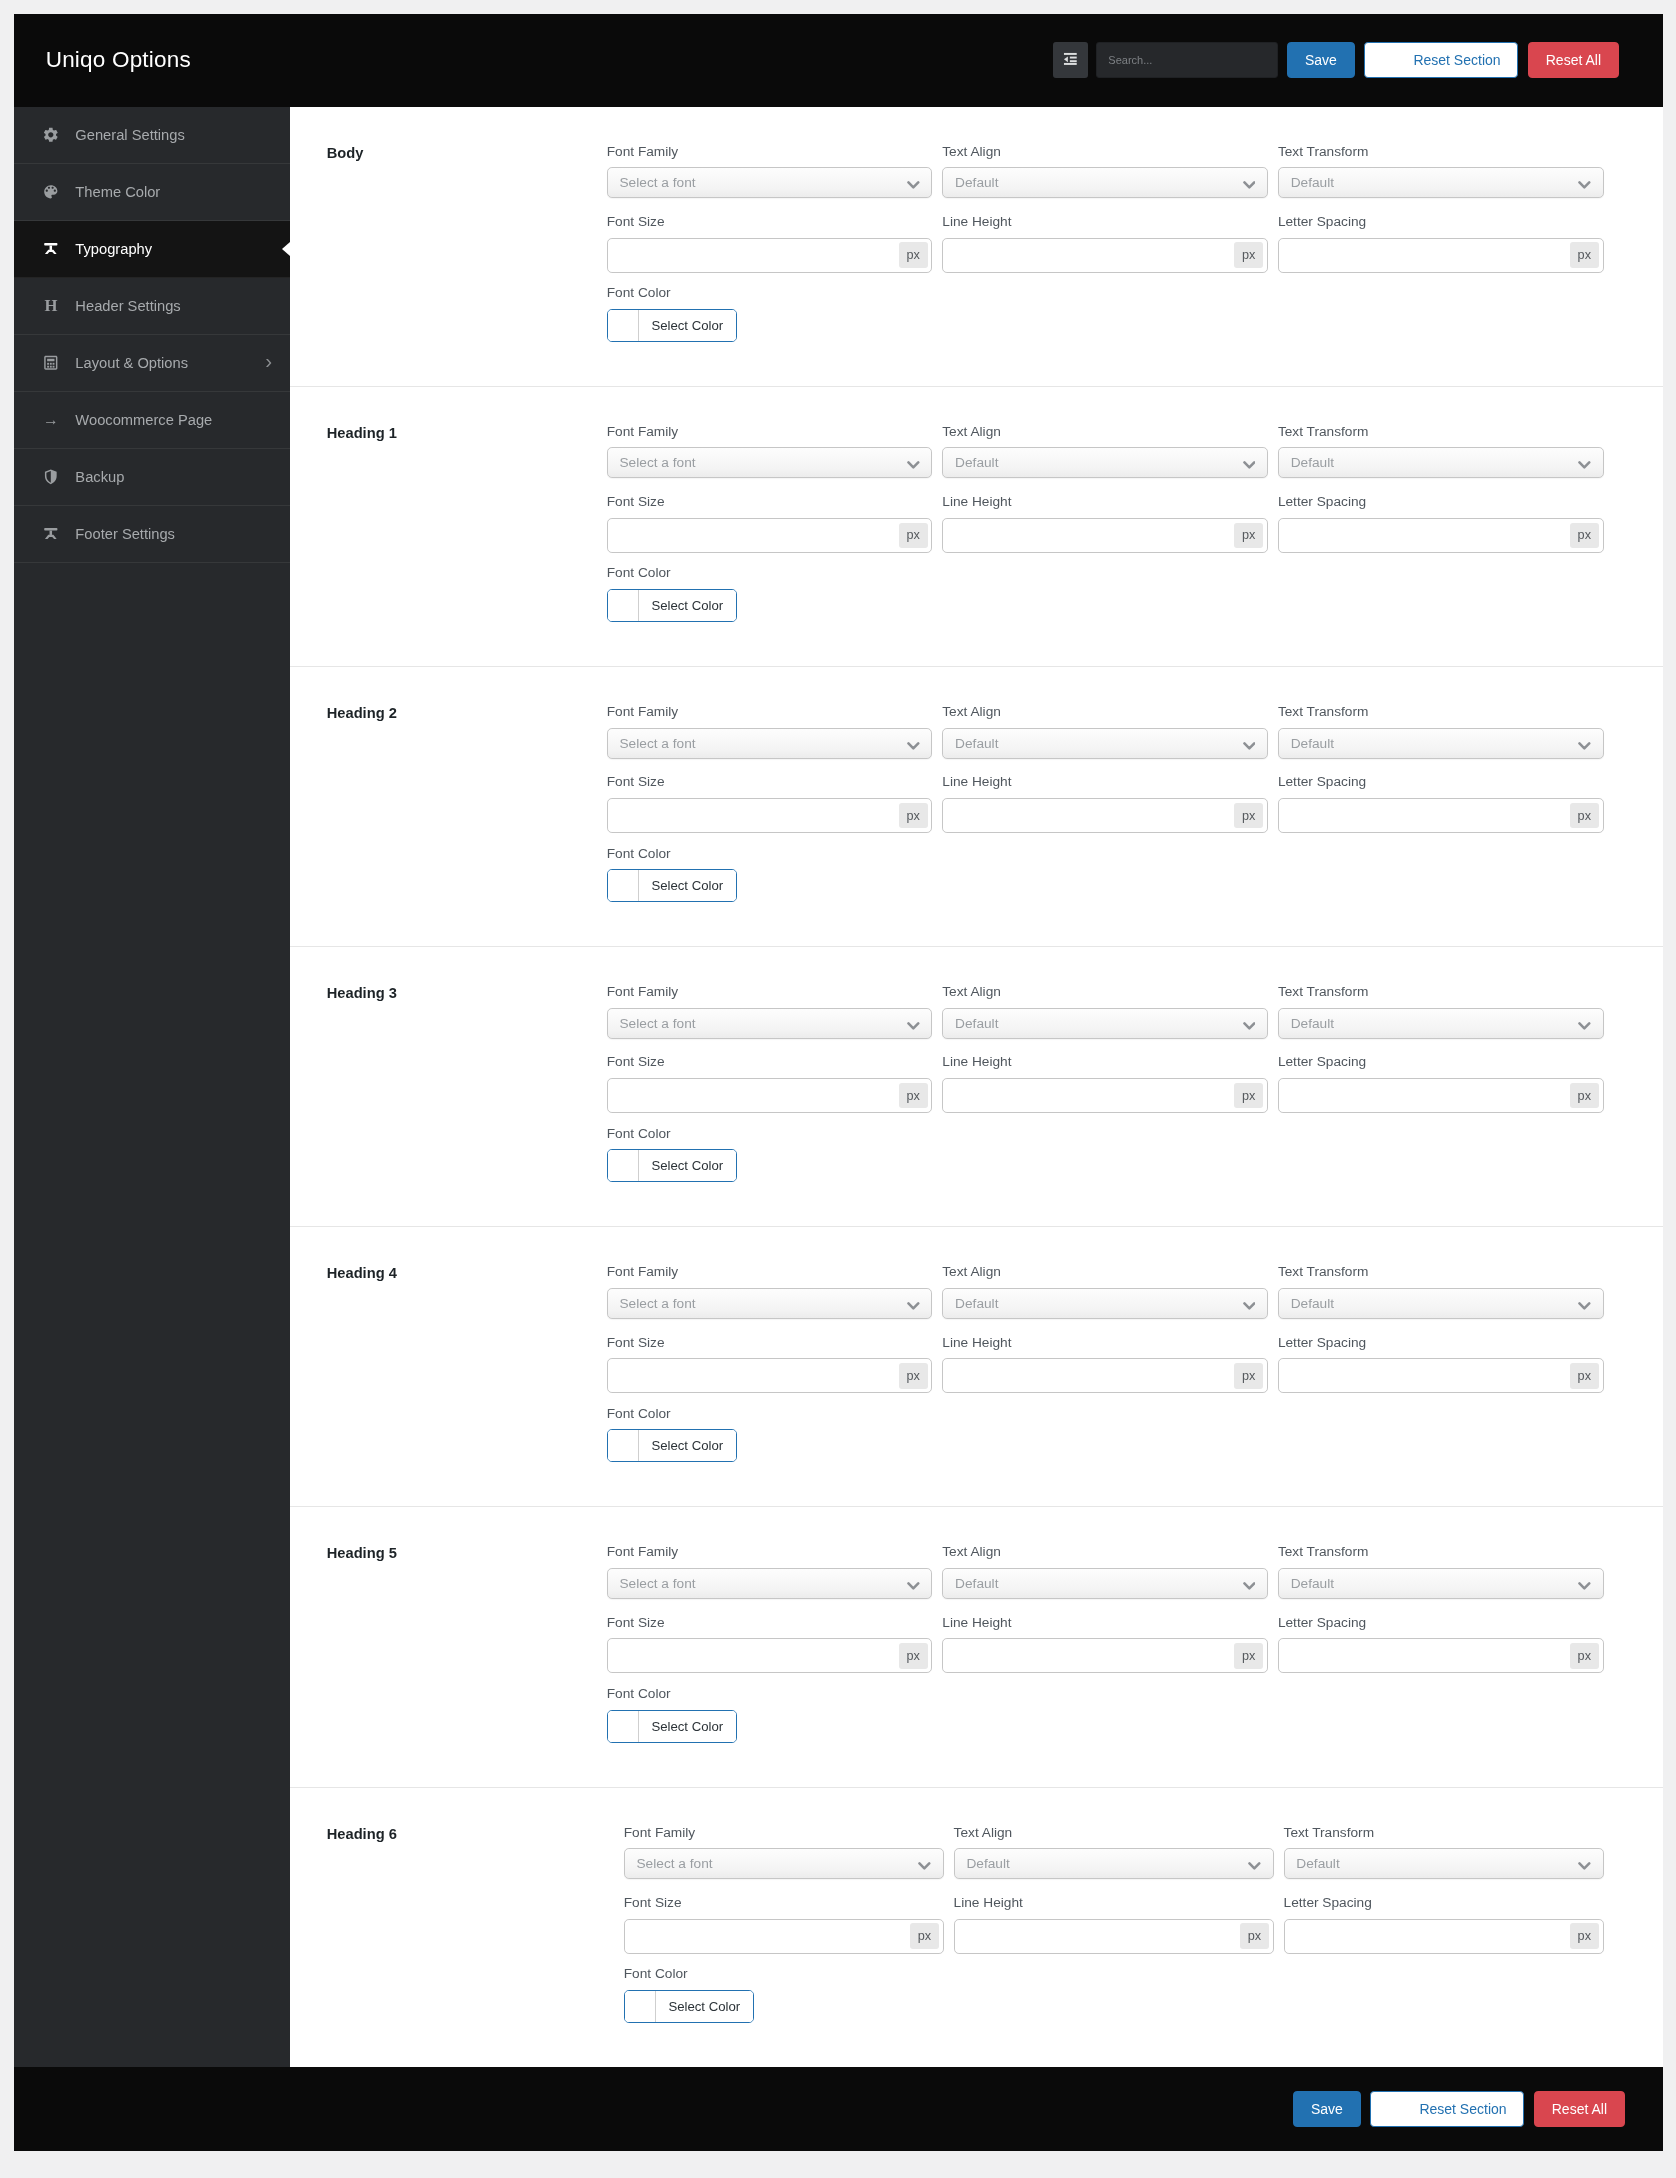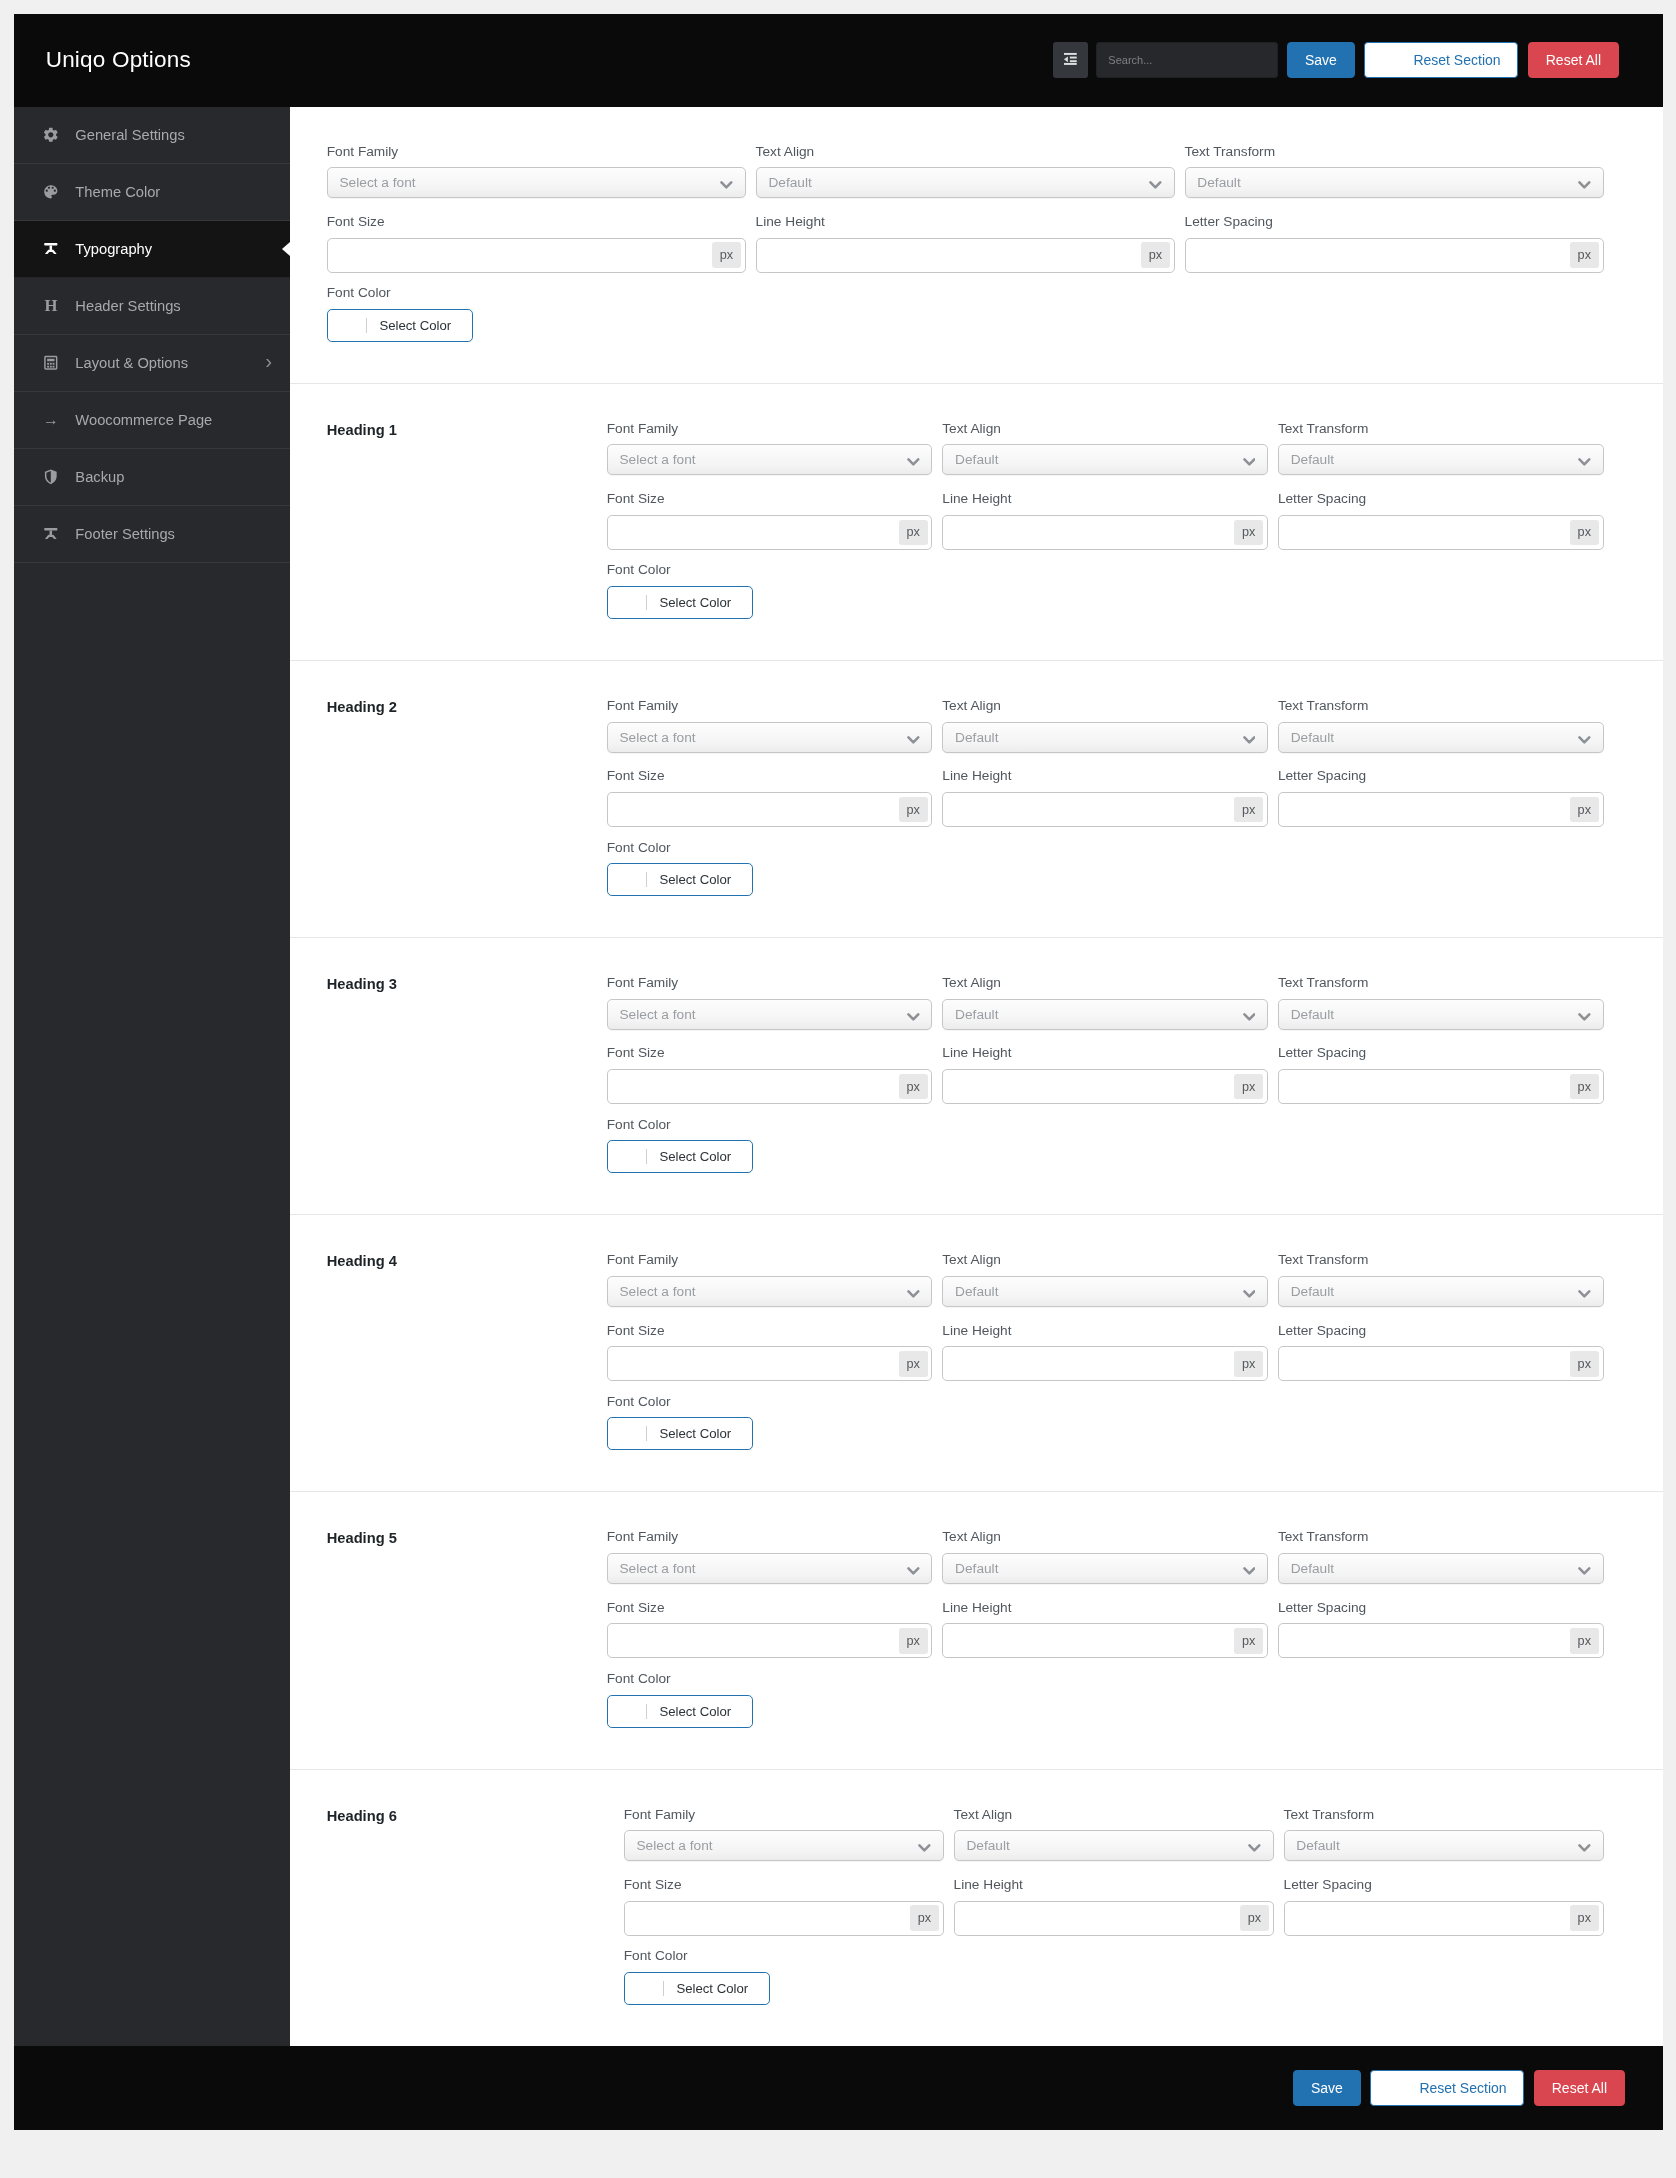--- a/index.html
+++ b/index.html
@@ -90,21 +90,21 @@
   }
   .unit {
     position: absolute; right: 4.9px; top: 4.9px; width: 29px; height: 25.5px;
     background: #e8e8e8; border-radius: 2.9px; display: flex; align-items: center;
     justify-content: center; font-size: 12.7px; color: #55595d;
   }
 
   .color-field { margin-top: 0; }
   .color-btn {
     display: inline-flex; align-items: stretch; height: 33px; background: #ffffff;
-    border: 1px solid #2271b1; border-radius: 4.9px; overflow: hidden; cursor: pointer; padding: 8px;
+    border: 1px solid #2271b1; border-radius: 4.9px; overflow: hidden; cursor: pointer; padding: 0;
     font-family: "Liberation Sans", sans-serif;
   }
   .swatch { width: 31px; background: #ffffff; border-right: 1px solid #cfcfcf; }
   .color-btn-label { display: flex; align-items: center; padding: 0 12.7px; font-size: 13.2px; color: #2c3338; background: #fff; }
 
   
   .bottombar {
     height: 84px; background: #0a0a0a;
     display: flex; align-items: center; justify-content: flex-end;
     padding: 0 38px; gap: 7.8px;
@@ -213,20 +213,21 @@
               <polygon points="4,19 8.5,13.4 15.5,13.4 20,19 16.5,19 14,16.2 10,16.2 7.5,19"></polygon>
             </svg>
         </span>
         <span class="s-label">Footer Settings</span>
       </div>
 
     </div>
 
     <div class="content" id="sections-container">
   <div class="section">
+    <div class="section-title">Body</div>
     <div class="fields">
       <div class="grid3 row-selects">
         <div class="field">
           <span class="field-label">Font Family</span>
           <div class="select">
             <span>Select a font</span>
             <span class="chev">
               <svg width="12.7" height="8.8" viewBox="0 0 13 9">
                       <path d="M1.5 1.5 6.5 6.5 11.5 1.5" fill="none" stroke="#8d9094" stroke-width="2.6" stroke-linecap="round" stroke-linejoin="round"></path>
                     </svg>

